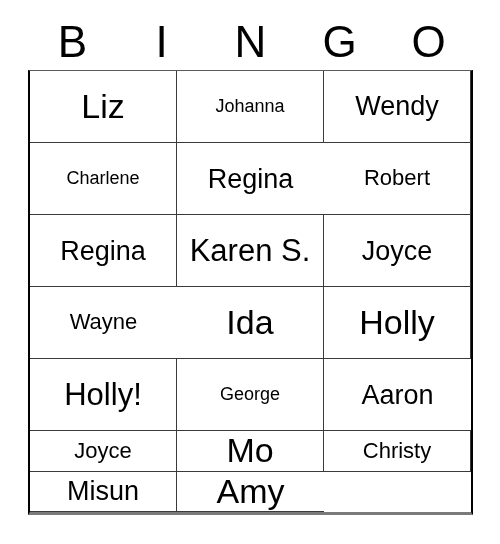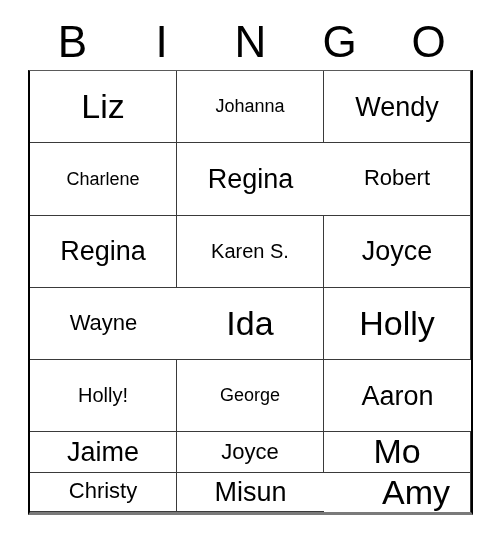--- a/index.html
+++ b/index.html
@@ -78,21 +78,21 @@
   }
   .cell-text {
     display: block;
     width: 100%;
     line-height: 1.04;
     word-wrap: break-word;
     color: #000000;
   }
   
   .s-xl  { font-size: 34px; }
-  .s-lg  { font-size: 20px; }
+  .s-lg  { font-size: 31px; }
   .s-md  { font-size: 27px; }
   .s-sm  { font-size: 22px; }
   .s-xs  { font-size: 18px; }
 </style>
 </head>
 <body>
 
 <div class="card">
 
   <div class="header-row">
@@ -143,23 +143,20 @@
       <div class="cell">
         <span class="cell-text s-lg">Holly!</span>
       </div>
       <div class="cell">
         <span class="cell-text s-xs">George</span>
       </div>
       <div class="cell">
         <span class="cell-text s-md">Aaron</span>
       </div>
       <div class="cell">
-        <span class="cell-text s-md">Jaime</span>
-      </div>
-      <div class="cell">
         <span class="cell-text s-sm">Joyce</span>
       </div>
       <div class="cell">
         <span class="cell-text s-xl">Mo</span>
       </div>
       <div class="cell">
         <span class="cell-text s-sm">Christy</span>
       </div>
       <div class="cell">
         <span class="cell-text s-md">Misun</span>

